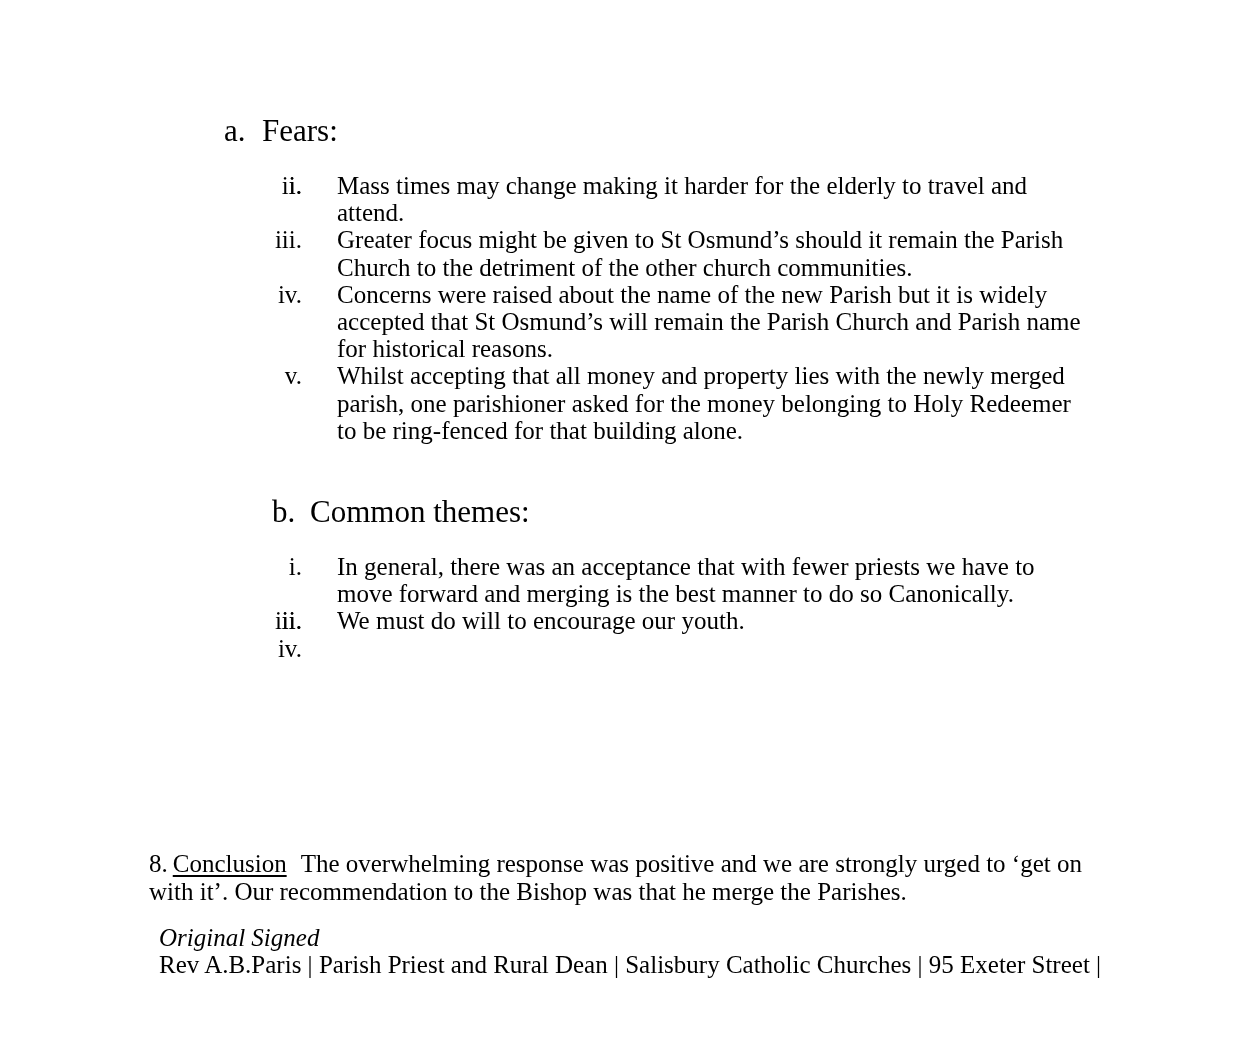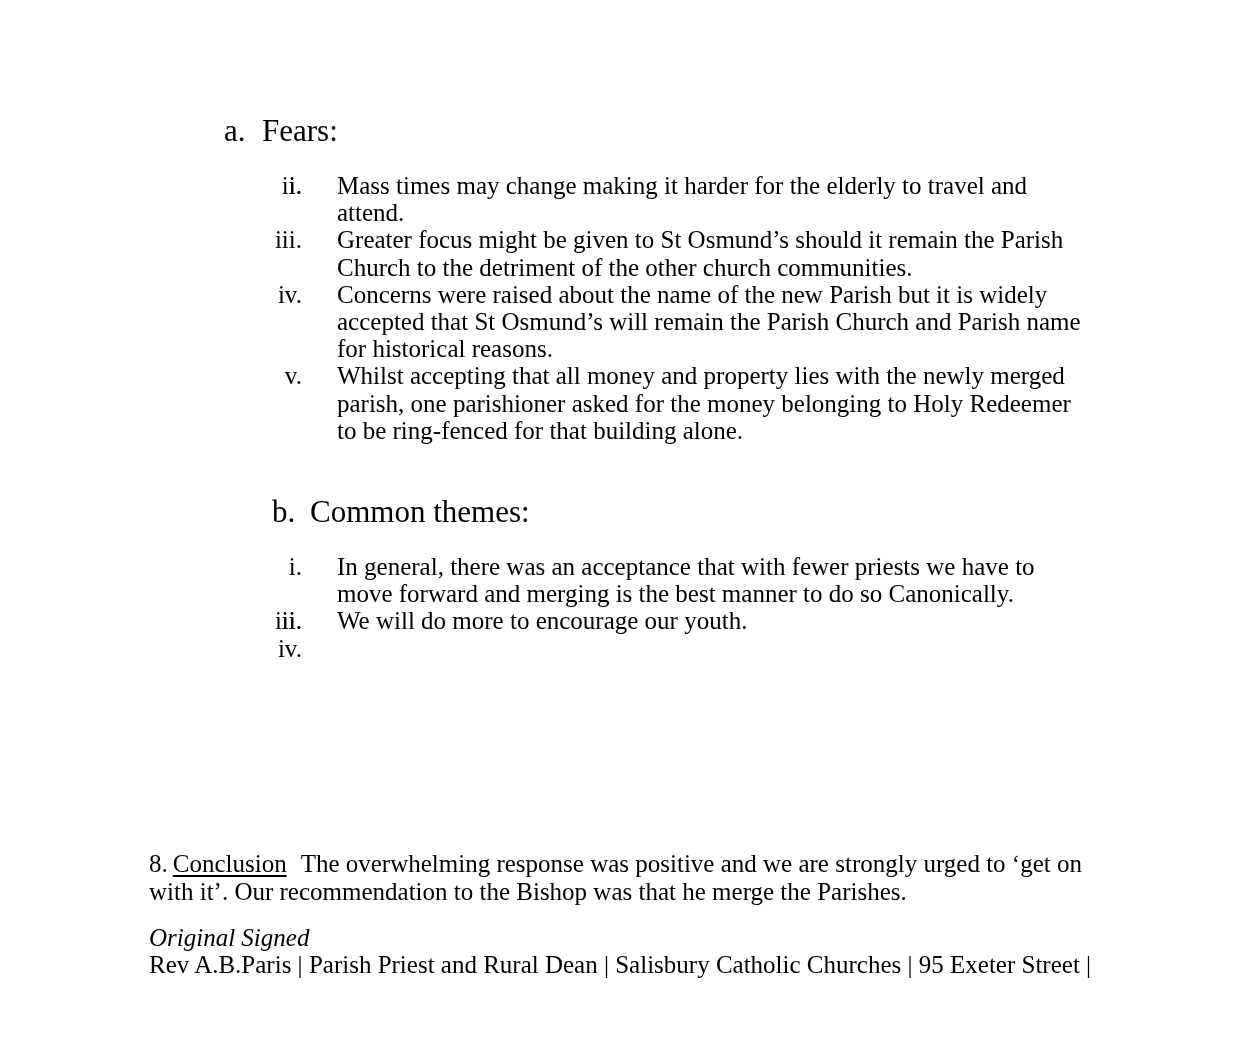--- a/index.html
+++ b/index.html
@@ -71,21 +71,21 @@
     position: absolute;
     left: 0;
     top: 0;
     width: 37px;
     text-align: right;
   }
 
   
   .sig-block {
     position: absolute;
-    left: 149px;
+    left: 159px;
     top: 924px;
     width: 960px;
     font-size: 25px;
     line-height: 27.2px;
   }
   .sig-original {
     font-style: italic;
   }
   .email-link {
     color: #0000ee;
@@ -126,21 +126,21 @@
   </div>
 
   <div class="roman-list roman-list-themes">
     <div class="roman-item">
       <span class="roman-marker">i.</span><span>In general, there was an acceptance that with fewer priests we have to move forward and merging is the best manner to do so Canonically.</span>
     </div>
     <div class="roman-item">
       <span class="roman-marker">ii.</span>
     </div>
     <div class="roman-item">
-      <span class="roman-marker">iii.</span><span>We will do more to encourage our youth.</span>
+      <span class="roman-marker">iii.</span><span>We must do will to encourage our youth.</span>
     </div>
     <div class="roman-item">
       <span class="roman-marker">iv.</span>
     </div>
   </div>
 
   <div class="section section-8">
     <span class="sec-num">8.</span><span class="sec-gap-sm"></span><span class="sec-heading">Conclusion</span><span class="sec-gap-lg"></span><span>The overwhelming response was positive and we are strongly urged to ‘get on with it’. Our recommendation to the Bishop was that he merge the Parishes.</span>
   </div>
 

